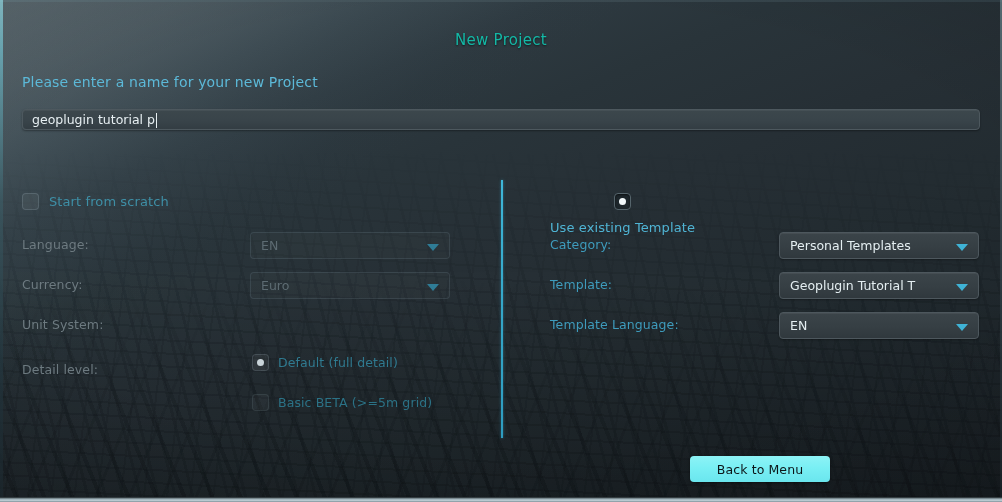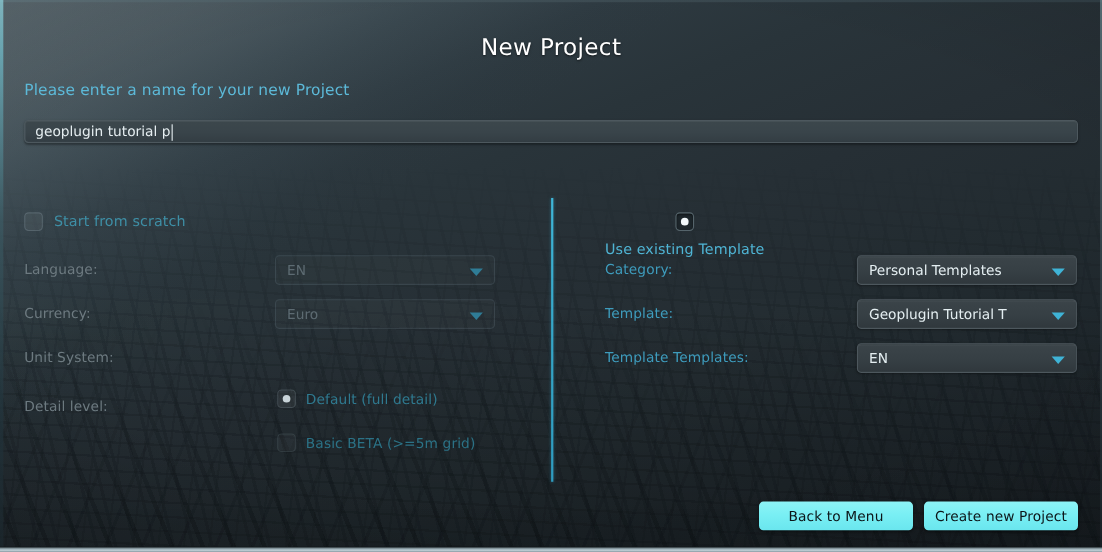--- a/index.html
+++ b/index.html
@@ -106,22 +106,22 @@
     opacity: .8;
   }
 
   
   .content { position: absolute; inset: 0; }
 
   .title {
     position: absolute;
     top: 31px; left: 0; right: 0;
     text-align: center;
-    font-size: 21px;
-    color: #ffffff;
+    font-size: 15px;
+    color: #14b8a6;
     font-family: "DejaVu Sans", sans-serif;
     letter-spacing: .3px;
     text-shadow: 0 1px 2px rgba(0,0,0,.6);
   }
 
   .prompt {
     position: absolute;
     left: 22px; top: 74px;
     font-size: 14px;
     color: #5cb9d8;
@@ -373,26 +373,25 @@
 
       <div class="field-row" style="left:49px; top:272px; width:440px;">
         <span class="field-label">Template:</span>
         <div class="select active" style="left:229px; top:0;">
           <span>Geoplugin Tutorial T</span>
           <span class="caret-tri"></span>
         </div>
       </div>
 
       <div class="field-row" style="left:49px; top:312px; width:440px;">
-        <span class="field-label">Template Templates:</span>
+        <span class="field-label">Template Language:</span>
         <div class="select active" style="left:229px; top:0;">
           <span>EN</span>
           <span class="caret-tri"></span>
         </div>
       </div>
 
     </div>
 
     <button class="btn btn-back">Back to Menu</button>
-    <button class="btn btn-create">Create new Project</button>
 
   </div>
 </div>
 
 </body></html>

